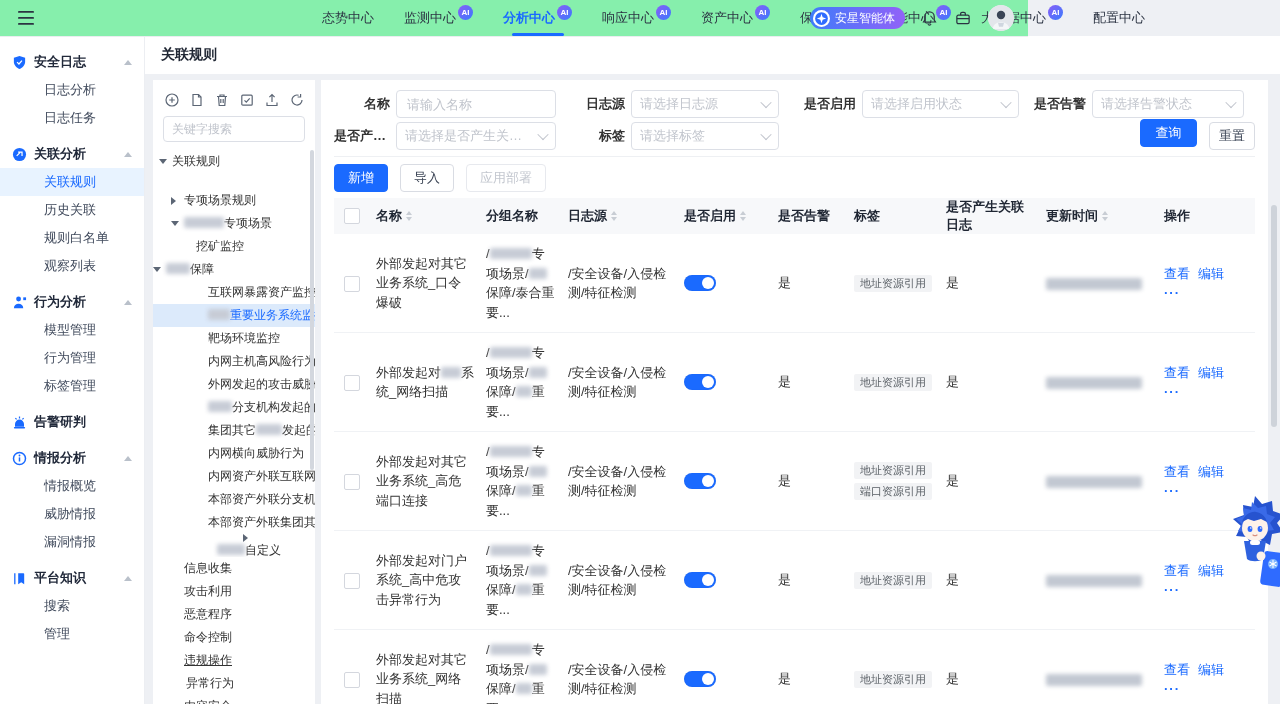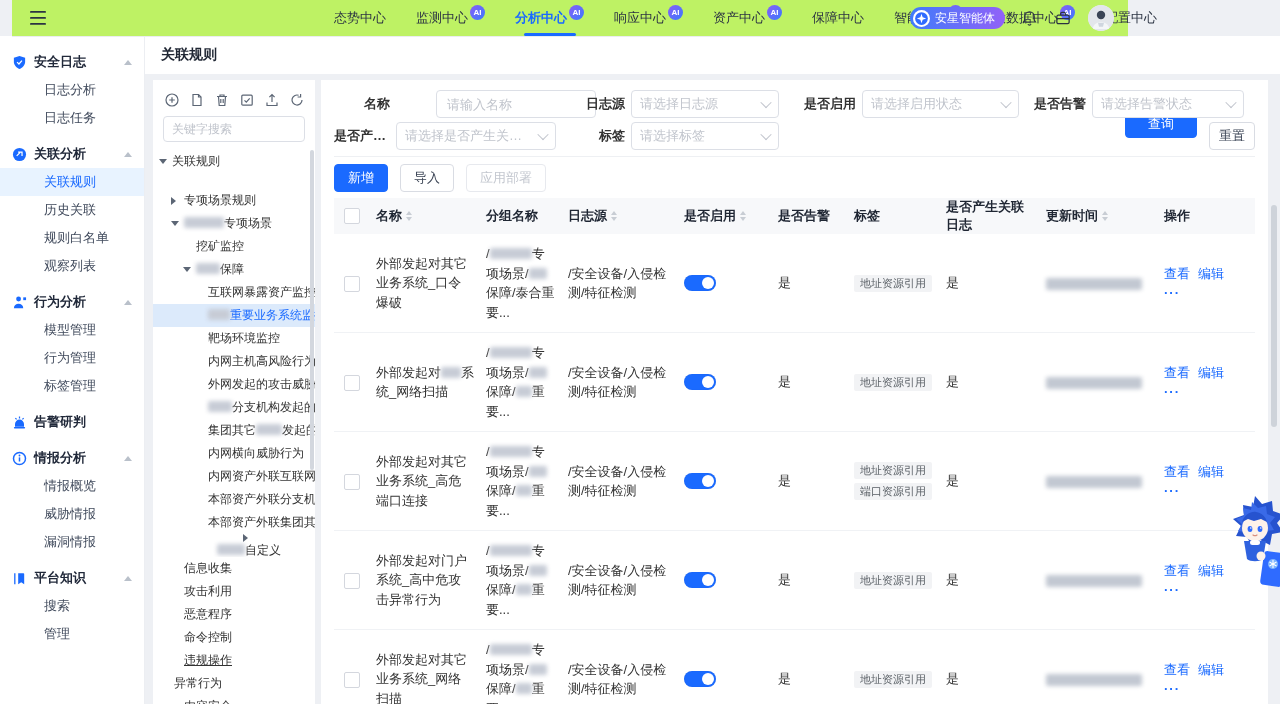--- a/index.html
+++ b/index.html
@@ -1,20 +1,20 @@
 <!DOCTYPE html>
 <html><head>
 <meta charset="utf-8">
 <style>
   html,body{margin:0;padding:0}
   body{width:1280px;height:704px;overflow:hidden;position:relative;background:#eef0f4;
        font-family:"Liberation Sans","DejaVu Sans",sans-serif;font-size:13px;color:#333}
   svg{display:block}
   
-  .topnav{position:absolute;left:12px;top:0;width:1116px;height:36px;background:#bef264;border-bottom:1px solid #ebedf0;display:flex;align-items:center;z-index:6}
+  .topnav{position:absolute;left:0;top:0;width:1028px;height:36px;background:#86efac;border-bottom:1px solid #ebedf0;display:flex;align-items:center;z-index:6}
   .burger{margin-left:18px;cursor:pointer}
   .nav-items{display:flex;margin-left:288px;gap:30px;height:36px}
   .nav-item{position:relative;display:flex;align-items:flex-start;height:36px;cursor:pointer;color:#2b3342;white-space:nowrap}
   .nav-item .lbl{line-height:36px}
   .nav-item.active{color:#1a6aff;font-weight:700}
   .nav-item.active::after{content:'';position:absolute;left:50%;transform:translateX(-50%);bottom:0;width:52px;height:3px;background:#1a6aff;border-radius:2px}
   .ai-badge{width:15px;height:15px;border-radius:8px;background:linear-gradient(135deg,#8a5ef8,#3a7bfd);color:#fff;font-size:8px;font-weight:700;display:flex;align-items:center;justify-content:center;margin:5px 0 0 2px}
   .nav-right{position:absolute;right:14px;top:0;height:36px;display:flex;align-items:center;gap:16px}
   .assistant-pill{height:22px;border-radius:11px;background:linear-gradient(90deg,#3f7bfa,#9262f8);display:flex;align-items:center;color:#fff;font-size:12px;padding:0 10px 0 3px;gap:5px;cursor:pointer}
   .assistant-pill .logo{width:17px;height:17px}
@@ -51,21 +51,21 @@
   .flabel{text-align:right;color:#333;font-weight:600;padding-right:6px;overflow:hidden;text-overflow:ellipsis;white-space:nowrap;box-sizing:content-box;flex:none}
   .fctrl{height:28px;border:1px solid #dcdfe6;border-radius:4px;background:#fff;display:flex;align-items:center;padding:0 8px;box-sizing:border-box;color:#c0c4cc;font-size:13px;cursor:pointer}
   .fctrl .ph{flex:1;overflow:hidden;white-space:nowrap;text-overflow:ellipsis}
   .fctrl input{border:none;outline:none;width:100%;font-size:13px;font-family:inherit;color:#333}
   .fctrl input::placeholder{color:#c0c4cc}
   .caret{width:7px;height:7px;border-right:1.5px solid #c0c4cc;border-bottom:1.5px solid #c0c4cc;transform:rotate(45deg) translate(-1px,-1px);flex:none;margin-left:6px}
   .btn{height:28px;border-radius:4px;padding:0 13px;display:inline-flex;align-items:center;justify-content:center;font-size:13px;cursor:pointer;box-sizing:border-box;white-space:nowrap;font-family:inherit}
   .btn-primary{background:#1a6aff;color:#fff;border:1px solid #1a6aff}
   .btn-plain{background:#fff;border:1px solid #d9dce3;color:#3a4354}
   .btn-disabled{background:#fff;border:1px solid #e7e9ee;color:#c3c7cf;cursor:not-allowed}
-  .fbtn-search{position:absolute;right:58px;top:20px;width:72px}
+  .fbtn-search{position:absolute;right:58px;top:29px;width:57px}
   .fbtn-reset{position:absolute;right:0;top:32px;width:46px}
   .divider{position:absolute;left:13px;width:921px;top:76px;height:1px;background:#eef0f3}
   .action-row{position:absolute;left:13px;top:84px;display:flex;gap:12px}
   
   .tablewrap{position:absolute;left:13px;top:118px;width:921px;bottom:0;overflow:hidden}
   table{width:100%;border-collapse:collapse;table-layout:fixed}
   thead th{background:#f7f8fa;height:30px;font-weight:700;color:#1f2633;text-align:left;padding:0 6px;font-size:13px}
   thead th:first-child{padding-left:10px}
   .th-inner{display:flex;align-items:center;gap:4px}
   .sorter{display:inline-flex;flex-direction:column;gap:2px}
@@ -310,21 +310,21 @@
       <div class="tree-row" style="padding-left: 18px;">
         <span class="tree-arrow">
           <i class="tri-d"></i>
         </span>
         <span><span class="rd" style="width: 40px;"></span><span>专项场景</span></span>
       </div>
       <div class="tree-row" style="padding-left: 30px;">
         <span class="tree-arrow"></span>
         <span><span>挖矿监控</span></span>
       </div>
-      <div class="tree-row" style="padding-left: 30px; text-align: center;">
+      <div class="tree-row" style=" text-align: center;">
         <span class="tree-arrow">
           <i class="tri-d"></i>
         </span>
         <span><span class="rd" style="width: 24px;"></span><span>保障</span></span>
       </div>
       <div class="tree-row" style="padding-left: 42px;">
         <span class="tree-arrow"></span>
         <span><span>互联网暴露资产监控</span></span>
       </div>
       <div class="tree-row selected" style="padding-left: 42px;">
@@ -386,39 +386,39 @@
         <span><span>恶意程序</span></span>
       </div>
       <div class="tree-row" style="padding-left: 18px;">
         <span class="tree-arrow"></span>
         <span><span>命令控制</span></span>
       </div>
       <div class="tree-row" style="padding-left: 18px; text-decoration: underline;">
         <span class="tree-arrow"></span>
         <span><span>违规操作</span></span>
       </div>
-      <div class="tree-row" style="padding-left: 8px;">
+      <div class="tree-row" style="padding-left: 20px;">
         <span class="tree-arrow"></span>
         <span><span>异常行为</span></span>
       </div>
       <div class="tree-row" style="padding-left: 18px;">
         <span class="tree-arrow"></span>
         <span><span>内容安全</span></span>
       </div>
     </div>
   <div class="tree-scroll"></div>
 </section>
 
 <section class="main-panel">
   <div class="filters" id="filters">
     <button class="btn btn-primary fbtn-search">查询</button>
     <button class="btn btn-plain fbtn-reset">重置</button>
   <div class="fgroup" style="left: 0px; top: 0px;">
         <span class="flabel" style="width: 56px;">名称</span>
-        <div class="fctrl" style="width: 160px; margin-left: 40px;">
+        <div class="fctrl" style="width: 160px;">
           <input type="text" placeholder="请输入名称" style="">
         </div>
       </div>
       <div class="fgroup" style="left: 237px; top: 0px;">
         <span class="flabel" style="width: 54px;">日志源</span>
         <div class="fctrl" style="width: 148px;">
           <span class="ph">请选择日志源</span>
           <span class="caret"></span>
         </div>
       </div>

